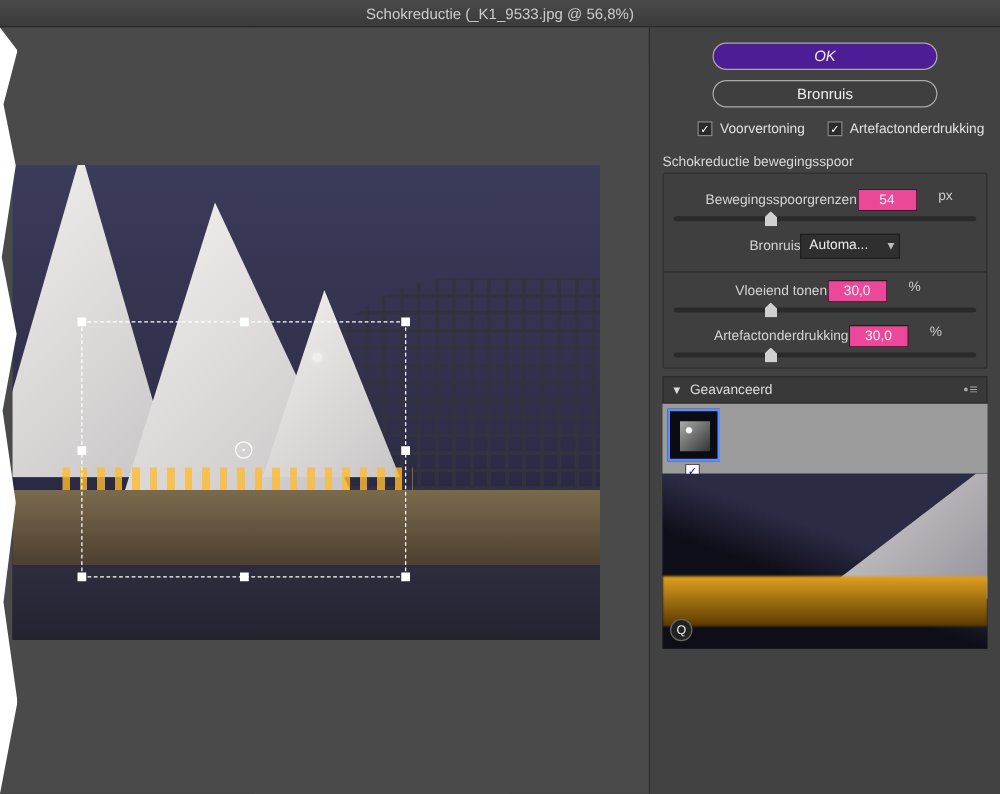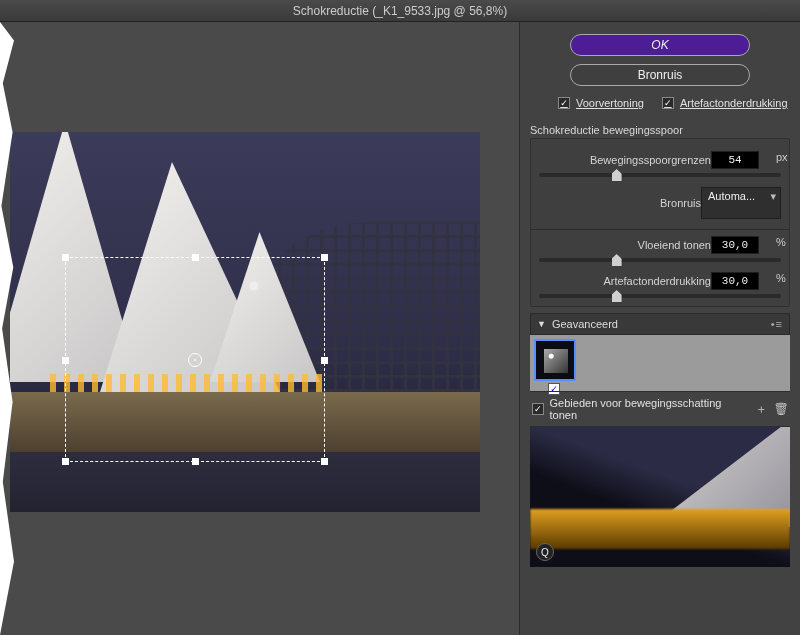--- a/index.html
+++ b/index.html
@@ -25,32 +25,32 @@
   .h.tl{top:-4px;left:-4px}.h.tr{top:-4px;right:-4px}.h.bl{bottom:-4px;left:-4px}.h.br{bottom:-4px;right:-4px}
   .h.tm{top:-4px;left:50%;margin-left:-3px}.h.bm{bottom:-4px;left:50%;margin-left:-3px}
   .h.ml{left:-4px;top:50%;margin-top:-3px}.h.mr{right:-4px;top:50%;margin-top:-3px}
   .center-pin { position:absolute; left:50%; top:50%; width:14px; height:14px; margin:-7px 0 0 -7px; border:1px solid #fff; border-radius:50%; }
   .center-pin::after{content:"";position:absolute;left:5px;top:5px;width:2px;height:2px;background:#fff;border-radius:50%;}
   .torn { position:absolute; left:0; top:22px; bottom:0; width:14px; background:#fff; clip-path: polygon(0 0, 100% 3%, 20% 10%, 90% 18%, 10% 30%, 95% 40%, 15% 50%, 90% 62%, 20% 75%, 100% 88%, 0 100%); z-index:5;}
 
   .right { width:280px; background:#424242; display:flex; flex-direction:column; padding:8px 10px 4px 10px; overflow:hidden;}
   .btn-pill { display:block; width:180px; height:22px; margin:4px auto; border:1px solid #aaa; border-radius:11px; background:#3f3f3f; color:#eee; font-size:12px; cursor:pointer; }
   .btn-pill.ok { background:#4c1d95;font-style:italic; }
-  .row { display:flex; align-items:center; gap:6px; margin:3px 0;text-decoration:underline;}
+  .row { display:flex; align-items:center; gap:6px; margin:3px 0;}
   .cb { width:12px; height:12px; background:#2a2a2a; border:1px solid #888; display:inline-flex; align-items:center; justify-content:center; font-size:9px; color:#fff;}
   .cb.on::after { content:"✓"; }
   .section-h { color:#d8d8d8; font-size:11px; margin:6px 0 2px 0;}
   .panel { border:1px solid #2f2f2f; border-radius:2px; padding:6px 8px; background:#3f3f3f; margin-bottom:6px;}
   .slider-row { margin:6px 0 10px 0;}
-  .slider-row .lab { font-size:11px; color:#d4d4d4; margin-bottom:2px; display:flex; justify-content:flex-end; align-items:center;}
-  .valbox { width:48px; height:18px; background:#000000; border:1px solid #1f1f1f; color:#eee; text-align:center; font-size:11px; line-height:16px;font-family:Liberation Mono, monospace;}
+  .slider-row .lab { font-size:11px; color:#d4d4d4; margin-bottom:2px; display:flex; justify-content:center; align-items:center;}
+  .valbox { width:48px; height:18px; background:#ec4899; border:1px solid #1f1f1f; color:#eee; text-align:center; font-size:11px; line-height:16px;}
   .unit { width:18px; text-align:left; color:#ccc; font-size:11px;padding-left:13px;}
   .track { position:relative; height:4px; background:#2a2a2a; border-radius:2px; margin-top:4px;}
   .thumb { position:absolute; top:-4px; width:10px; height:12px; background:#d0d0d0; clip-path: polygon(50% 0,100% 40%,100% 100%,0 100%,0 40%);}
-  .dropdown { height:32px; background:#2f2f2f; border:1px solid #1f1f1f; color:#eee; font-size:11px; padding:2px 16px 2px 6px; position:relative; min-width:80px;}
+  .dropdown { height:20px; background:#2f2f2f; border:1px solid #1f1f1f; color:#eee; font-size:11px; padding:2px 16px 2px 6px; position:relative; min-width:80px;}
   .dropdown::after{content:"▾"; position:absolute; right:4px; top:2px; color:#bbb;}
   .adv-head { display:flex; align-items:center; gap:6px; padding:4px 6px; background:#393939; border:1px solid #2b2b2b; font-size:11px; color:#ddd;}
   .adv-head .arrow { font-size:9px;}
   .adv-head .spacer{flex:1}
   .adv-head .dots{color:#aaa;letter-spacing:1px;}
   .thumb-strip { background:#9b9b9b; height:56px; display:flex; align-items:flex-start; padding:4px;}
   .thumb-item { width:44px; }
   .thumb-box { width:42px; height:42px; background:#0b0b14; border:2px solid #5a8dff; position:relative;}
   .thumb-box::after{content:""; position:absolute; left:8px; top:8px; width:24px; height:24px; background:radial-gradient(circle at 30% 30%, #fff 0 2px, transparent 3px), linear-gradient(135deg,#aaa,#333);}
   .thumb-cb { width:12px; height:12px; background:#fff; border:1px solid #555; margin:2px 0 0 14px; font-size:9px; color:#00f; text-align:center; line-height:10px;}
@@ -177,27 +177,20 @@
       <span class="spacer"></span>
       <span class="dots">•≡</span>
     </div>
     <div class="thumb-strip">
       <div class="thumb-item">
         <div class="thumb-box"></div>
         <div class="thumb-cb">✓</div>
       </div>
     </div>
 
-    <div class="toolrow">
-      <span class="cb on"></span>
-      <span>Gebieden voor bewegingsschatting tonen</span>
-      <span class="spacer"></span>
-      <span class="ico">＋</span>
-      <span class="ico">🗑</span>
-    </div>
 
     <div class="detail-view">
       <div class="dv1"></div>
         <div class="dv3"></div>
         <div class="dv2"></div>
       <div class="qbtn">
           <span>Q</span>
         </div>
     </div>
 

